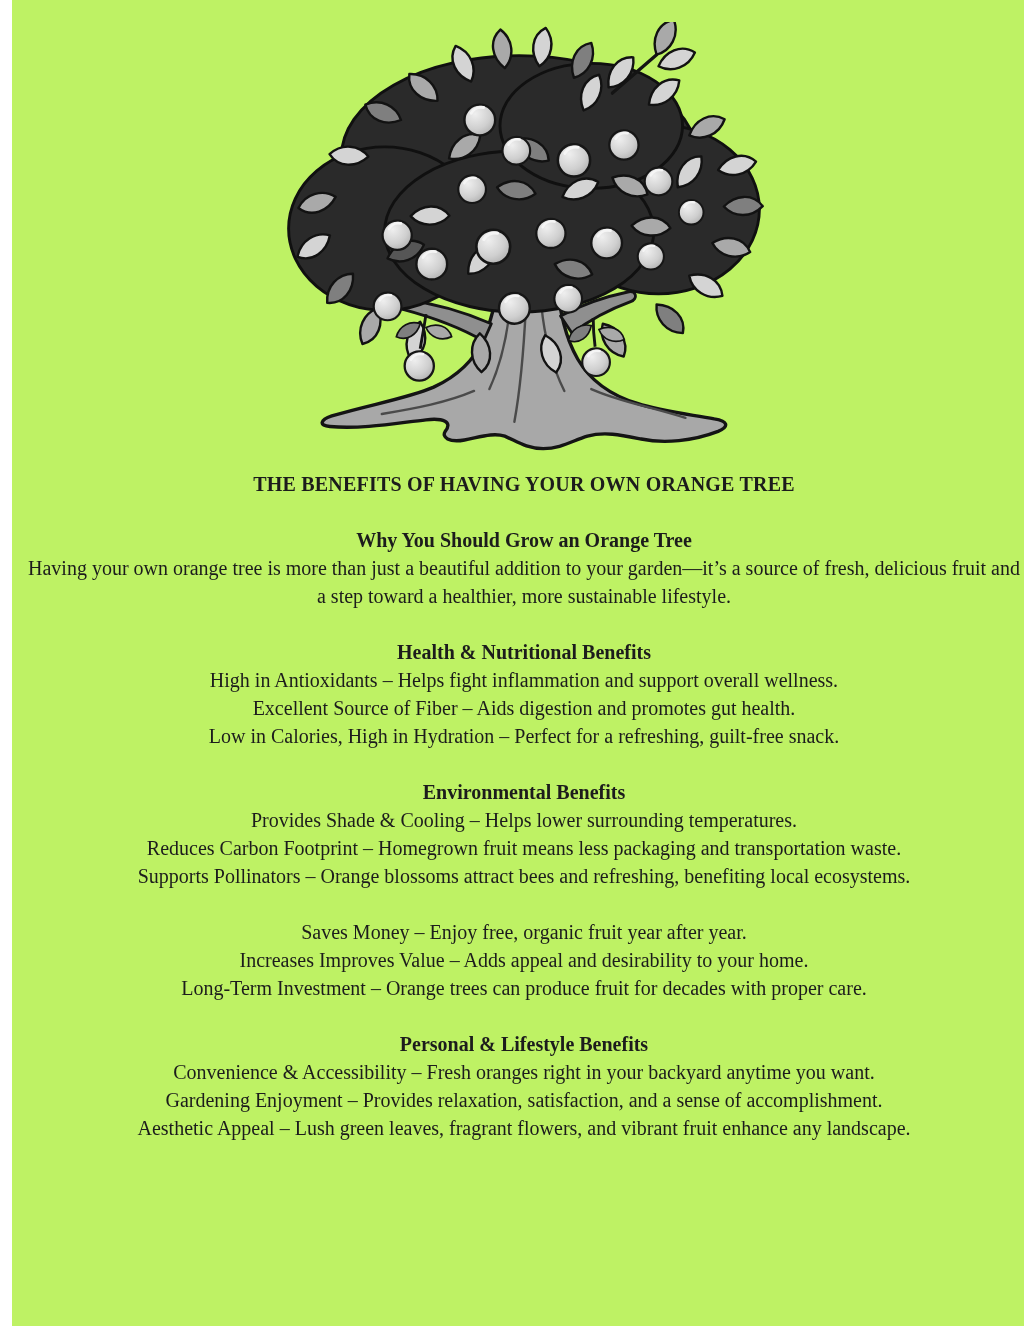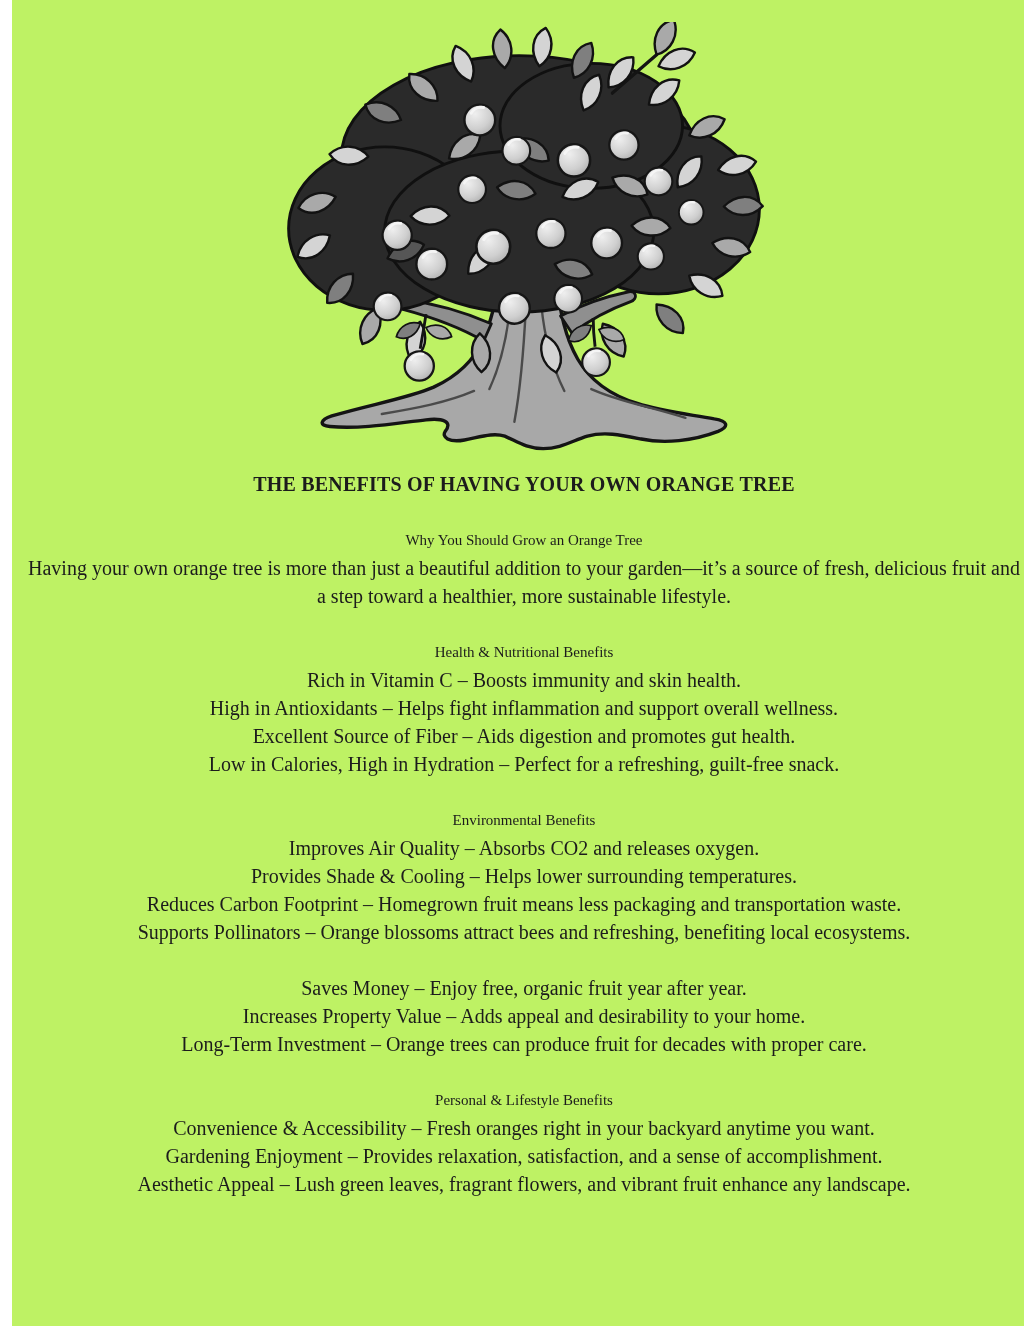--- a/index.html
+++ b/index.html
@@ -6,21 +6,21 @@
   .page{
     width:1024px;height:1326px;background:#bef264;color:#1c1c1c;
     font-family:"Liberation Serif","DejaVu Serif",serif;
     overflow:hidden;position:relative;margin-left:12px;
   }
   .tree-wrap{display:flex;justify-content:center;padding-top:22px;}
   .tree-wrap svg{display:block;}
   .content{width:1002px;margin:0 auto;text-align:center;font-size:20px;line-height:28px;}
   .page-title{font-size:20px;line-height:28px;font-weight:bold;margin:6px 0 0;letter-spacing:.2px;}
   .sec{margin-top:28px;}
-  .sec h2{font-size:15px;line-height:28px;font-weight:normal;margin:0;}
+  .sec h2{font-size:20px;line-height:28px;font-weight:bold;margin:0;}
   .sec p{margin:0;}
 </style>
 </head>
 <body>
 
 <div class="page">
 
   <figure class="tree-wrap" style="margin:0">
     <svg width="500" height="442" viewBox="0 0 520 460" aria-hidden="true">
       <defs>
@@ -134,37 +134,35 @@
   <div class="content">
     <h1 class="page-title">THE BENEFITS OF HAVING YOUR OWN ORANGE TREE</h1>
 
     <section class="sec">
       <h2>Why You Should Grow an Orange Tree</h2>
       <p>Having your own orange tree is more than just a beautiful addition to your garden—it’s a source of fresh, delicious fruit and a step toward a healthier, more sustainable lifestyle.</p>
     </section>
 
     <section class="sec">
       <h2>Health &amp; Nutritional Benefits</h2>
-      <p>Rich in Vitamin C – Boosts immunity and skin health.</p>
       <p>High in Antioxidants – Helps fight inflammation and support overall wellness.</p>
       <p>Excellent Source of Fiber – Aids digestion and promotes gut health.</p>
       <p>Low in Calories, High in Hydration – Perfect for a refreshing, guilt-free snack.</p>
     </section>
 
     <section class="sec">
       <h2>Environmental Benefits</h2>
-      <p>Improves Air Quality – Absorbs CO2 and releases oxygen.</p>
       <p>Provides Shade &amp; Cooling – Helps lower surrounding temperatures.</p>
       <p>Reduces Carbon Footprint – Homegrown fruit means less packaging and transportation waste.</p>
       <p>Supports Pollinators – Orange blossoms attract bees and refreshing, benefiting local ecosystems.</p>
     </section>
 
     <section class="sec">
       <p>Saves Money – Enjoy free, organic fruit year after year.</p>
-      <p>Increases Property Value – Adds appeal and desirability to your home.</p>
+      <p>Increases Improves Value – Adds appeal and desirability to your home.</p>
       <p>Long-Term Investment – Orange trees can produce fruit for decades with proper care.</p>
     </section>
 
     <section class="sec">
       <h2>Personal &amp; Lifestyle Benefits</h2>
       <p>Convenience &amp; Accessibility – Fresh oranges right in your backyard anytime you want.</p>
       <p>Gardening Enjoyment – Provides relaxation, satisfaction, and a sense of accomplishment.</p>
       <p>Aesthetic Appeal – Lush green leaves, fragrant flowers, and vibrant fruit enhance any landscape.</p>
     </section>
   </div>

